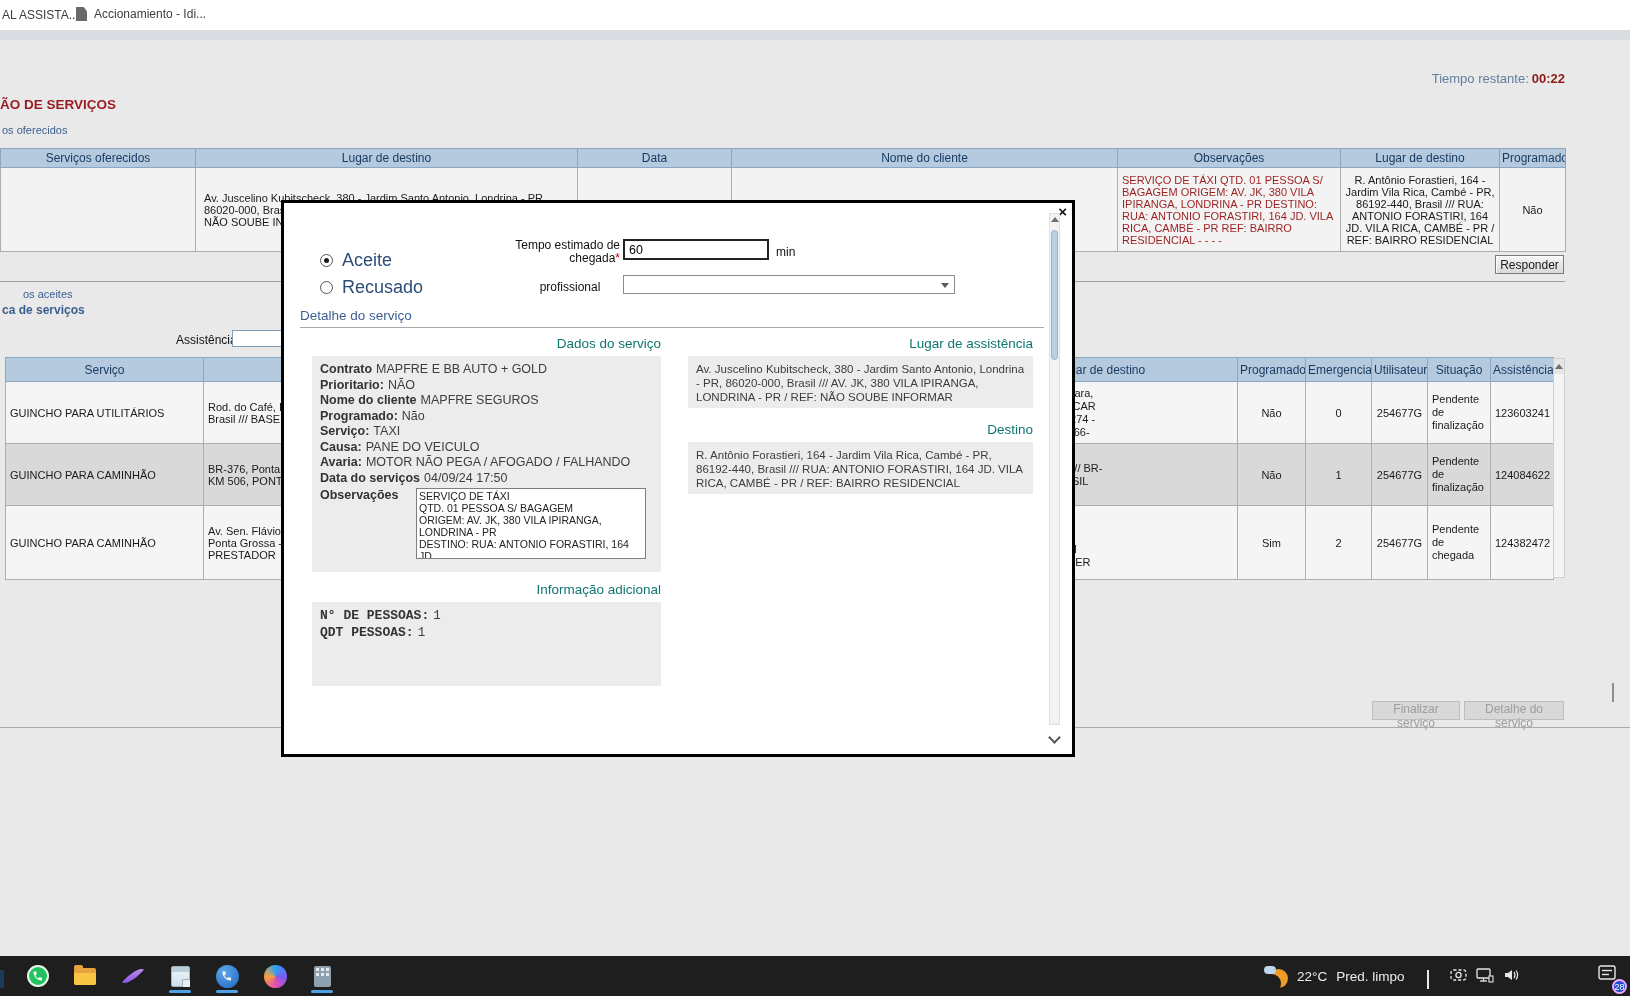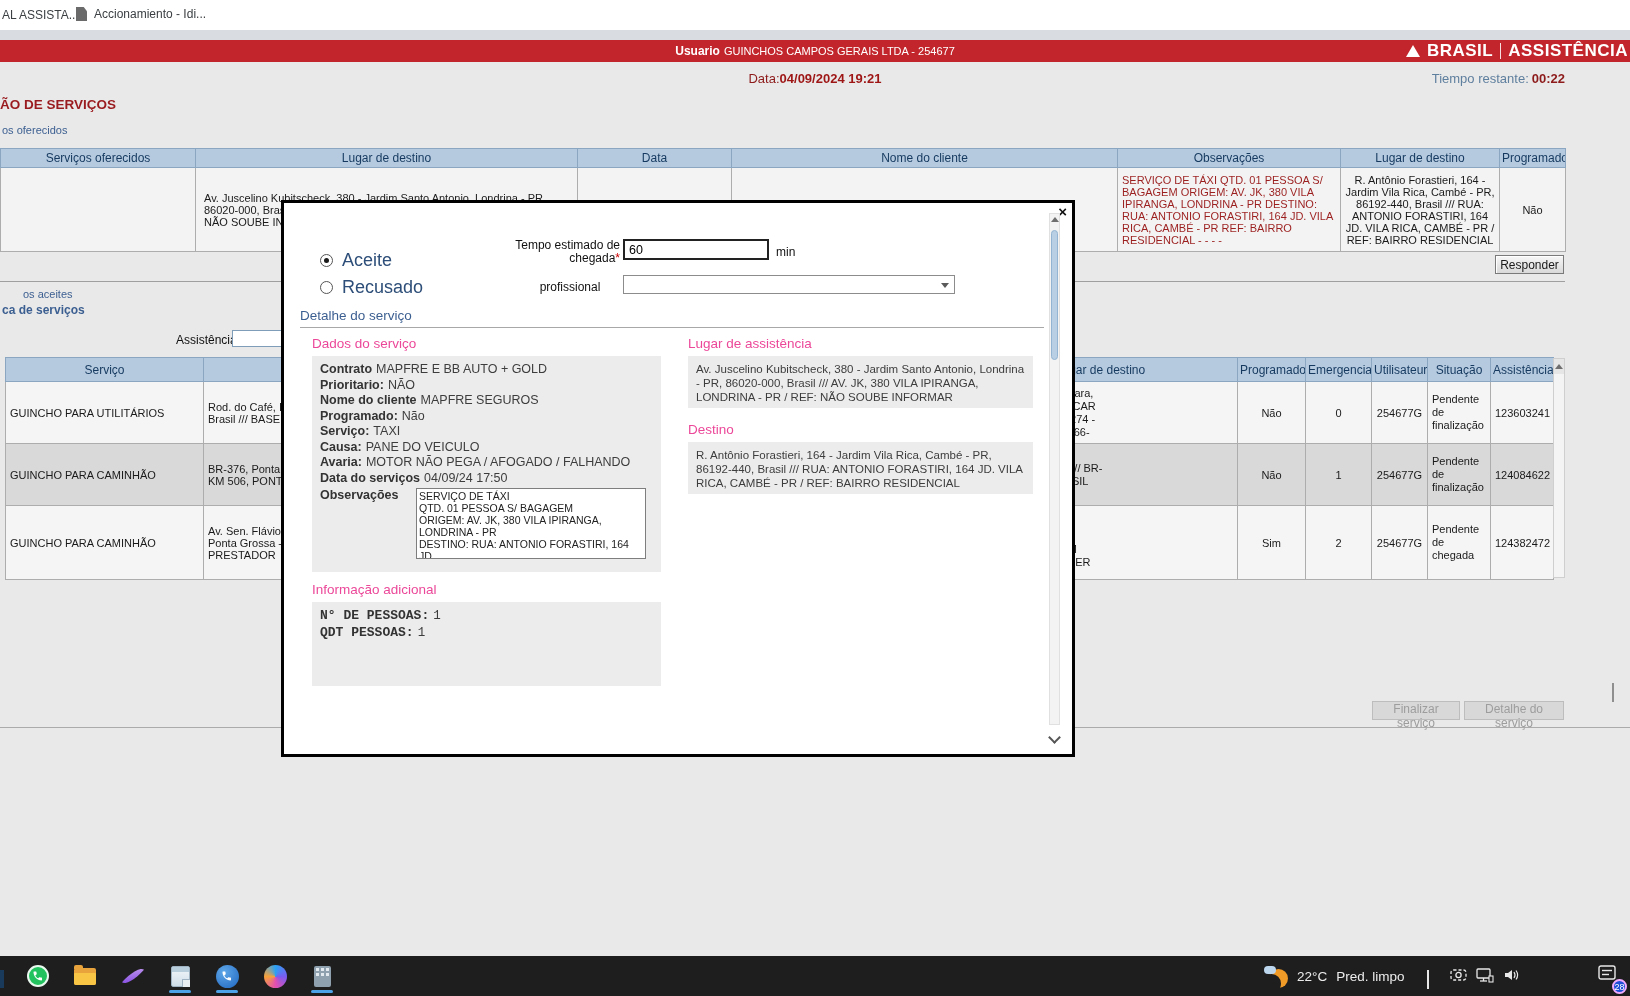--- a/index.html
+++ b/index.html
@@ -95,21 +95,21 @@
   .tempo-label { left:180px; top:36px; width:156px; text-align:right; font-size:12px; color:#111; line-height:13px; }
   .req { color:#c00; }
   .tempo-input { left:339px; top:36px; width:146px; height:21px; border:2px solid #222; font-size:12.5px; padding:0 4px; font-family:"Liberation Sans", sans-serif; }
   .tempo-unit { left:492px; top:42px; font-size:12px; color:#111; }
   .prof-label { left:236px; top:77px; width:100px; text-align:center; font-size:12px; color:#111; }
   .prof-select { left:339px; top:72px; width:332px; height:19px; background:#fff; border:1px solid #8c8c8c; }
   .prof-select .tri-down { position:absolute; right:5px; top:7px; }
 
   .m-title { left:16px; top:105px; font-size:13.5px; color:#3c5f91; }
   .m-title-line { left:16px; top:124px; width:744px; height:1px; background:#a8a8a8; }
-  .sec-title { font-size:13.5px; color:#ec4899; }
+  .sec-title { font-size:13.5px; color:#0f766e;text-align:right; }
   .graybox { background:#ececec; color:#3d3d3d; font-size:12.5px; line-height:15.5px; padding:6px 8px; margin-top:5px; }
   .fline b { color:#333; }
   .fline span { margin-left:4px; }
   .col-left { left:28px; top:133px; width:349px; }
   .col-right { left:404px; top:133px; width:345px; }
   .dados-box { height:216px; }
   .obs-row { display:flex; margin-top:2px; }
   .obs-row b { width:96px; flex:0 0 auto; color:#333; }
   .obs-ta { width:230px; height:71px; font-size:10.5px; line-height:12px; border:1px solid #7e7e7e; resize:none; overflow-y:scroll; font-family:"Liberation Sans", sans-serif; color:#222; padding:1px 2px; }
   .info-title { margin-top:10px; }
@@ -156,35 +156,21 @@
 
   <div class="abs tabstrip">
     <span class="abs tab1">AL ASSISTA...</span>
     <div class="abs tab2">
       <span class="docicon"></span>
       <span>Accionamiento - Idi...</span>
     </div>
   </div>
   <div class="abs chromeband"></div>
 
-  <div class="abs redbar">
-    <div class="abs usuario">
-      <b>Usuario</b><span>GUINCHOS CAMPOS GERAIS LTDA - 254677</span>
-    </div>
-    <div class="abs brand">
-      <span class="brand-tri"></span>
-      <b>BRASIL</b>
-      <span class="brand-sep"></span>
-      <i>ASSISTÊNCIA</i>
-    </div>
-  </div>
-
-  <div class="abs dataline">
-    <span>Data:</span><b>04/09/2024 19:21</b>
-  </div>
+
   <div class="abs tiempo">
     <span>Tiempo restante:</span><b>00:22</b>
   </div>
 
   <div class="abs page-title">ÃO DE SERVIÇOS</div>
   <div class="abs blue-sm offered-label">os oferecidos</div>
 
   <table class="grid offered">
     <colgroup>
         <col style="width:195px">

